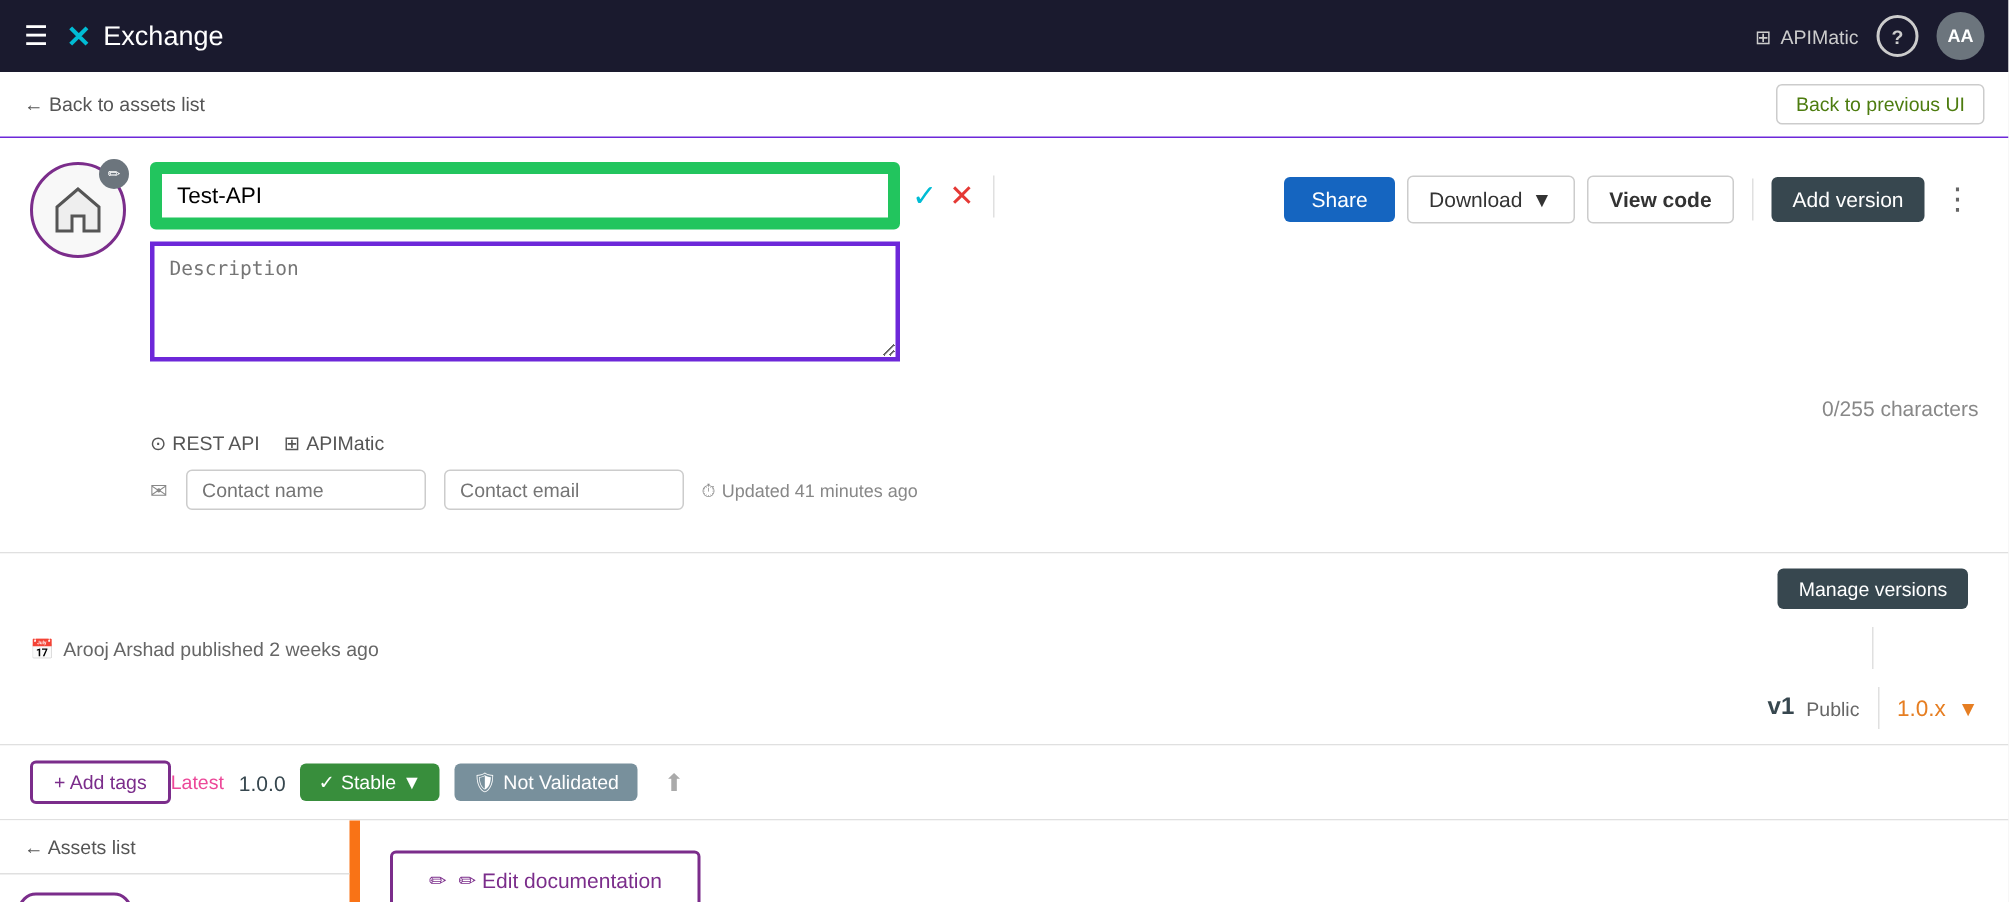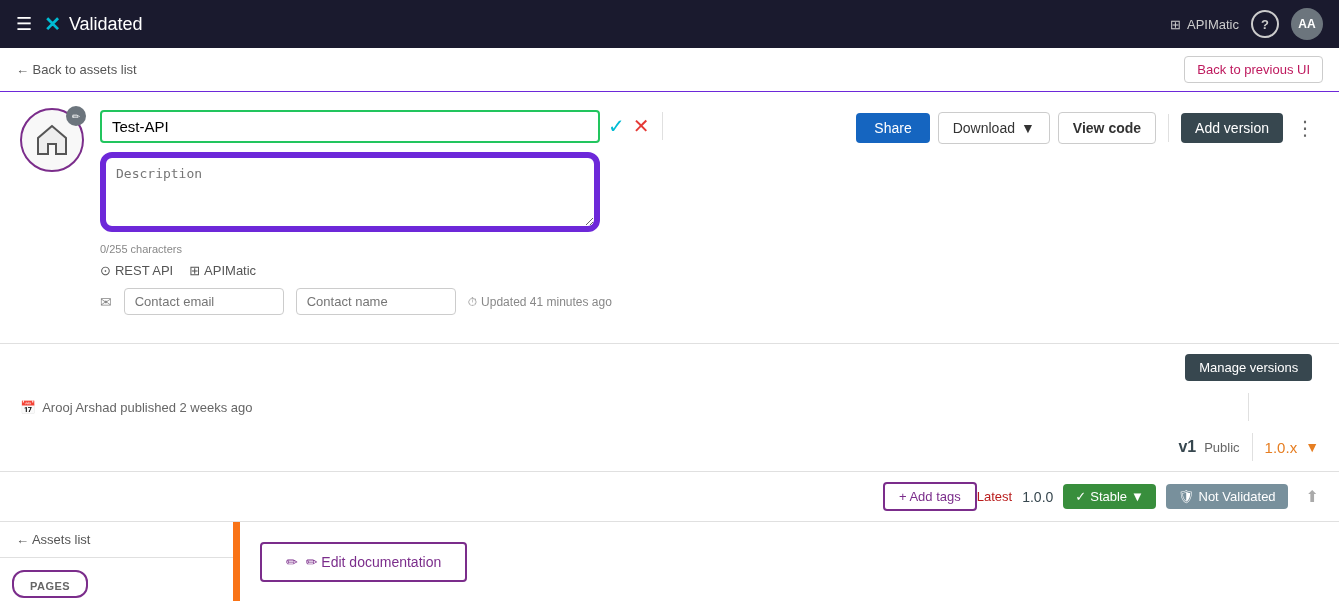--- a/index.html
+++ b/index.html
@@ -26,21 +26,21 @@
     
     .sub-nav {
       background: #fff;
       border-bottom: 1px solid #6d28d9;
       padding: 8px 16px;
       display: flex;
       align-items: center;
       justify-content: space-between;
     }
     .back-link { color: #555; font-size: 13px; cursor: pointer; display: flex; align-items: center; gap: 4px; }
-    .back-prev-btn { border: 1px solid #ccc; background: #fff; color: #be185d; padding: 5px 12px; border-radius: 4px; font-size: 13px; cursor: pointer; }
+    .back-prev-btn { border: 1px solid #ccc; background: #fff; color: #4d7c0f; padding: 5px 12px; border-radius: 4px; font-size: 13px; cursor: pointer; }
 
     
     .main-content {
       background: #fff;
       padding: 16px 20px;
       border-bottom: 1px solid #e0e0e0;
     }
 
     
     .asset-header {
@@ -80,44 +80,44 @@
       display: flex;
       align-items: center;
       justify-content: center;
       font-size: 10px;
       cursor: pointer;
     }
 
     .asset-form { flex: 1; }
     .asset-name-row { display: flex; align-items: center; gap: 8px; margin-bottom: 8px; }
     .asset-name-input {
-      border: 2px solid #22c55e;
+      border: 8px solid #22c55e;
       border-radius: 4px;
       padding: 6px 10px;
       font-size: 15px;
       font-weight: 500;
       width: 500px;
       outline: none;
     }
     .confirm-btn { background: none; border: none; cursor: pointer; color: #00bcd4; font-size: 20px; }
     .cancel-btn { background: none; border: none; cursor: pointer; color: #e53935; font-size: 20px; }
     .divider-v { width: 1px; height: 28px; background: #e0e0e0; margin: 0 4px; }
 
     .desc-textarea {
-      border: 6px solid #6d28d9;
-      border-radius: 12px;
+      border: 3px solid #6d28d9;
+      border-radius: 0;
       padding: 8px 10px;
       font-size: 13px;
       width: 500px;
       height: 80px;
       resize: vertical;
       outline: none;
       color: #999;
     }
-    .char-count { font-size: 11px; color: #888; margin-top: 8px; }
+    .char-count { font-size: 14px; color: #888; margin-top: 20px; text-align: right; }
 
     .meta-row { display: flex; align-items: center; gap: 16px; margin-top: 8px; font-size: 13px; color: #555; }
     .meta-tag { display: flex; align-items: center; gap: 4px; }
 
     .contact-row { display: flex; align-items: center; gap: 12px; margin-top: 10px; }
     .contact-icon { color: #888; font-size: 14px; }
     .contact-input {
       border: 1px solid #ccc;
       border-radius: 4px;
       padding: 5px 10px;
@@ -160,39 +160,39 @@
     .version-info { display: flex; align-items: center; gap: 8px; font-size: 14px; }
     .v1-badge { color: #37474f; font-weight: bold; font-size: 16px; }
     .public-label { color: #666; font-size: 13px; }
     .version-num { color: #e67e22; font-weight: 500; font-size: 15px; }
     .chevron-down { color: #e67e22; font-size: 14px; }
 
     
     .tags-version-row {
       display: flex;
       align-items: center;
-      justify-content: flex-end;
+      justify-content: flex-start;
       padding: 10px 20px;
       background: #fff;
       border-bottom: 1px solid #e0e0e0;
     }
     .add-tags-btn {
       border: 2px solid #7b2d8b;
       background: #fff;
       color: #7b2d8b;
       padding: 5px 14px;
       border-radius: 4px;
       font-size: 13px;
       cursor: pointer;
       display: flex;
       align-items: center;
       gap: 4px;
     }
     .latest-row { display: flex; align-items: center; gap: 10px; font-size: 13px; }
-    .latest-label { color: #b91c1c; }
+    .latest-label { color: #ec4899; }
     .version-latest { color: #37474f; font-weight: 500; font-size: 14px; }
     .stable-btn {
       background: #388e3c;
       color: #fff;
       border: none;
       padding: 5px 12px;
       border-radius: 4px;
       font-size: 13px;
       cursor: pointer;
       display: flex;
@@ -276,21 +276,21 @@
       gap: 8px;
     }
   </style>
 </head>
 <body>
 
 <nav class="top-nav">
   <span class="nav-menu-icon">☰</span>
   <div class="nav-logo">
     <span class="nav-logo-icon">✕</span>
-    <span class="nav-logo-text">Validated</span>
+    <span class="nav-logo-text">Exchange</span>
   </div>
   <div class="nav-spacer"></div>
   <div class="nav-apimatic">
     <span>⊞</span>
     <span>APIMatic</span>
   </div>
   <div class="nav-help">?</div>
   <div class="nav-avatar">AA</div>
 </nav>
 
@@ -340,22 +340,22 @@
           <span>REST API</span>
         </span>
         <span class="meta-tag">
           <span>⊞</span>
           <span>APIMatic</span>
         </span>
       </div>
 
       <div class="contact-row">
         <span class="contact-icon">✉</span>
+        <input class="contact-input" type="text" placeholder="Contact name" style="">
         <input class="contact-input" type="text" placeholder="Contact email" style="">
-        <input class="contact-input" type="text" placeholder="Contact name" style="">
         <span class="updated-text">
           <span>⏱</span>
           <span>Updated 41 minutes ago</span>
         </span>
       </div>
     </div>
   </div>
 </div>
 
 <div class="published-row">

